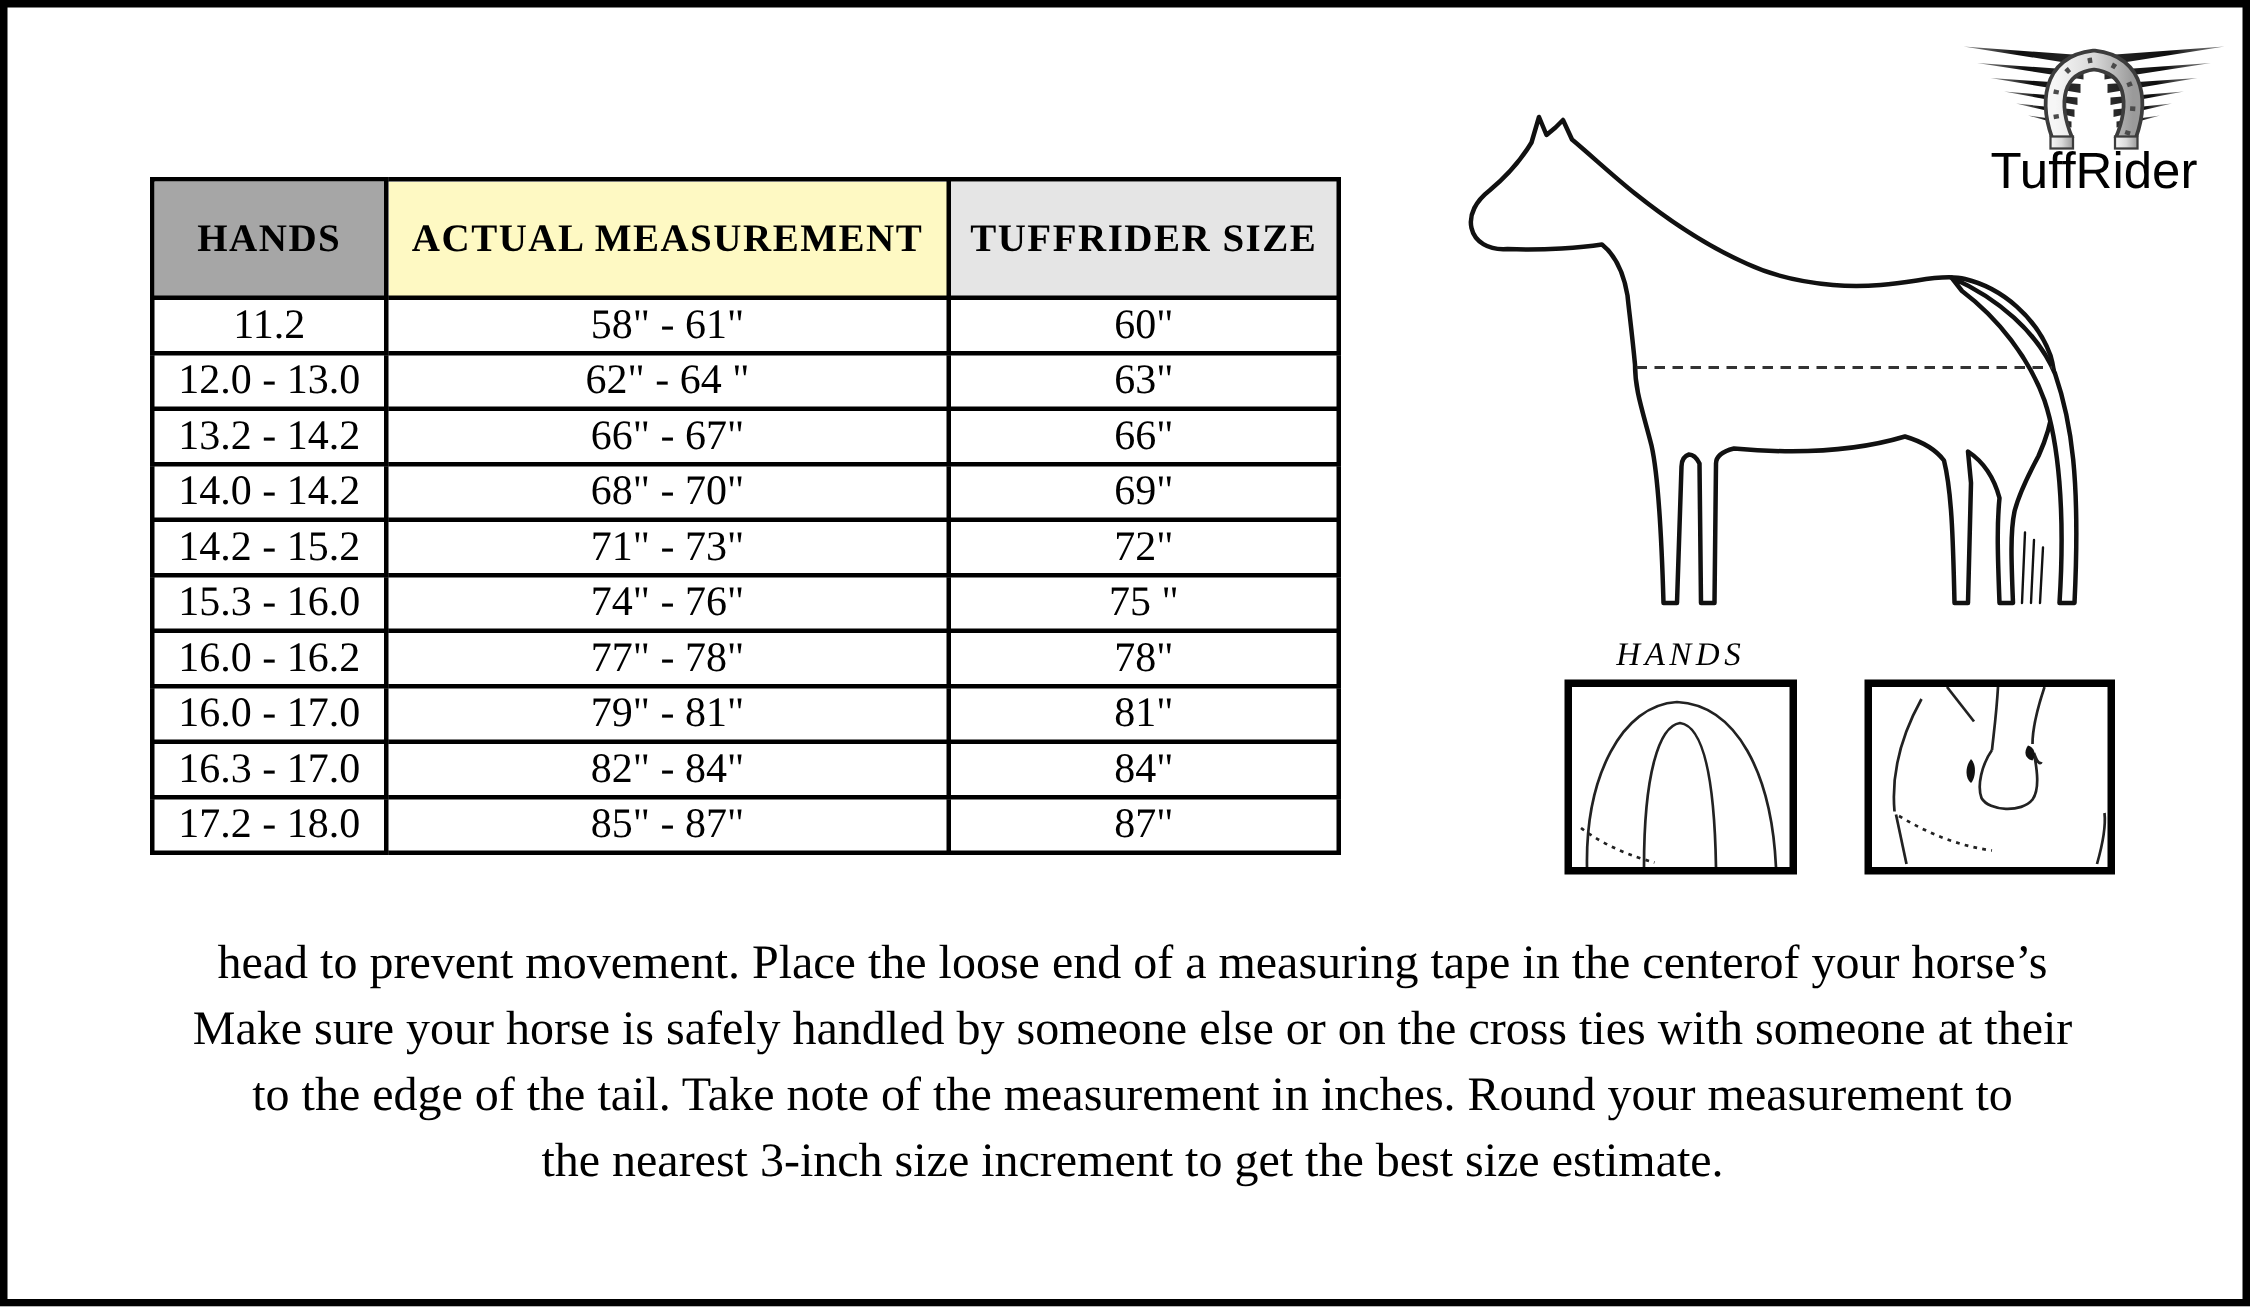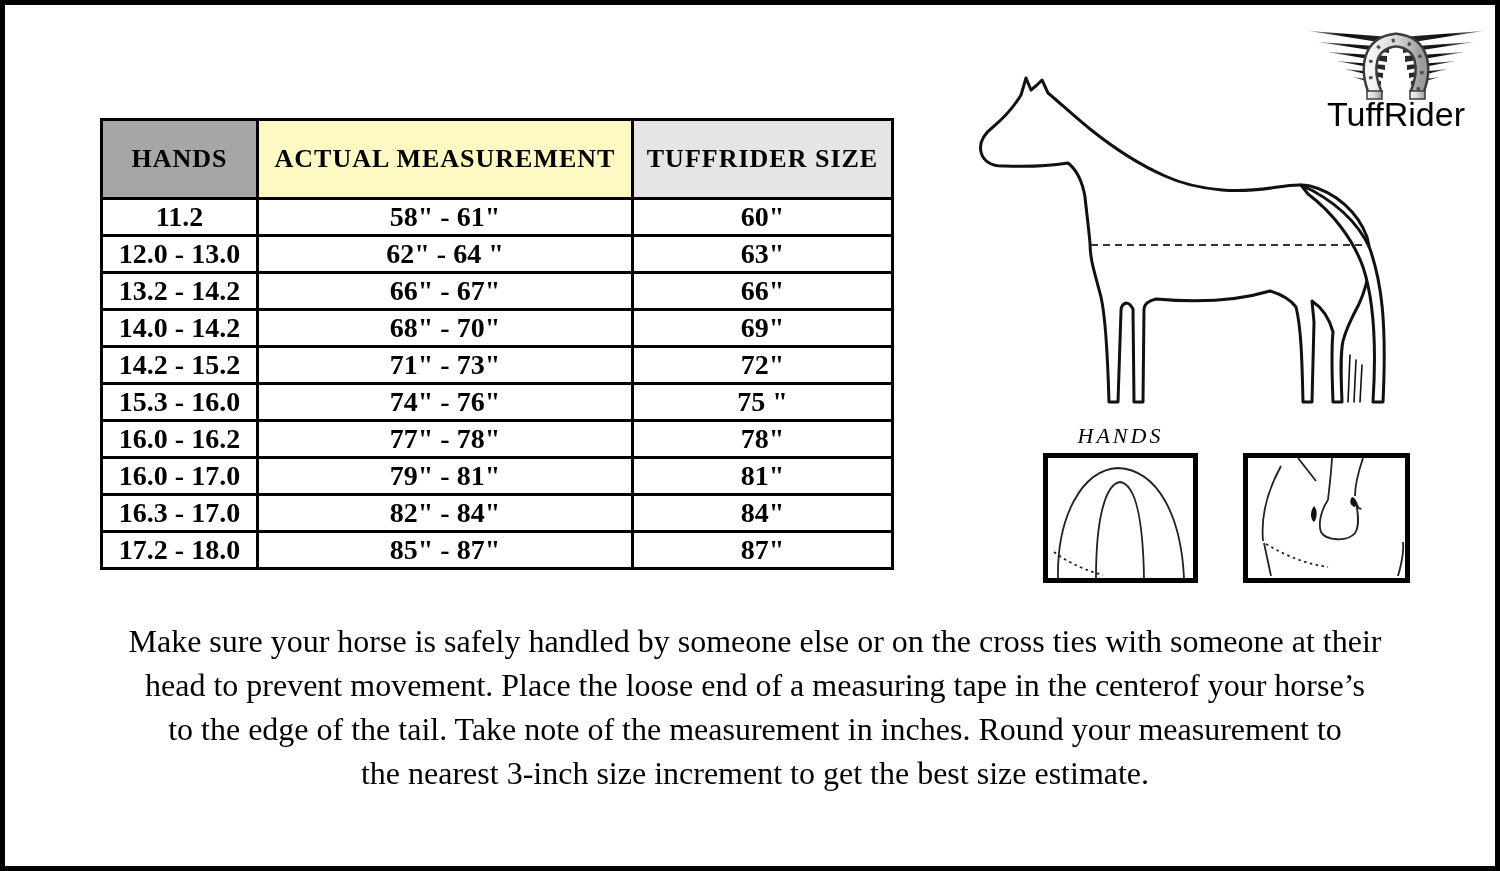--- a/index.html
+++ b/index.html
@@ -13,21 +13,21 @@
     position:absolute;left:95px;top:113px;width:791px;
     border-collapse:collapse;table-layout:fixed;
   }
   .size-table th,.size-table td{
     border:3px solid #000;text-align:center;vertical-align:middle;
     overflow:hidden;white-space:nowrap;
   }
   .size-table th{
     height:74px;font-size:26px;font-weight:bold;letter-spacing:1px;
   }
-  .size-table td{height:31.3px;font-size:28px;font-weight:bold;}
+  .size-table td{height:31.3px;font-size:28px;font-weight:normal;}
   .col-hands{width:156px;} .col-meas{width:375px;} .col-size{width:260px;}
   
   .logo{position:absolute;left:1296px;top:14px;width:190px;height:110px;}
   .logo-text{
     position:absolute;left:0;top:76px;width:190px;text-align:center;
     font-family:"Liberation Sans",sans-serif;font-weight:normal;
     font-size:34px;letter-spacing:0px;color:#000;
   }
   
   .horse{position:absolute;left:955px;top:52px;width:445px;height:350px;}
@@ -219,19 +219,19 @@
         <path d="M80,42 C73,52 70,66 73,74 C78,83 100,84 107,75 C112,68 110,55 108,44 C110,50 112,52 113,50"></path>
         <path d="M18,86 C38,98 58,106 80,109" stroke-dasharray="2.5,3.5"></path>
         <path d="M150,118 C154,104 156,93 155,84"></path>
       </g>
       <path d="M66,48 C62,53 62,61 66,64 C69,61 70,52 66,48 Z" fill="#111"></path>
       <path d="M104,39 C101,43 102,48 107,49 C110,45 108,40 104,39 Z" fill="#111"></path>
     </svg>
   </div>
 
   <div class="instructions">
+    <div class="instr-line">head to prevent movement. Place the loose end of a measuring tape in the centerof your horse’s</div>
     <div class="instr-line">Make sure your horse is safely handled by someone else or on the cross ties with someone at their</div>
-    <div class="instr-line">head to prevent movement. Place the loose end of a measuring tape in the centerof your horse’s</div>
     <div class="instr-line">to the edge of the tail. Take note of the measurement in inches. Round your measurement to</div>
     <div class="instr-line">the nearest 3-inch size increment to get the best size estimate.</div>
   </div>
 
 </div>
 
 </body></html>

